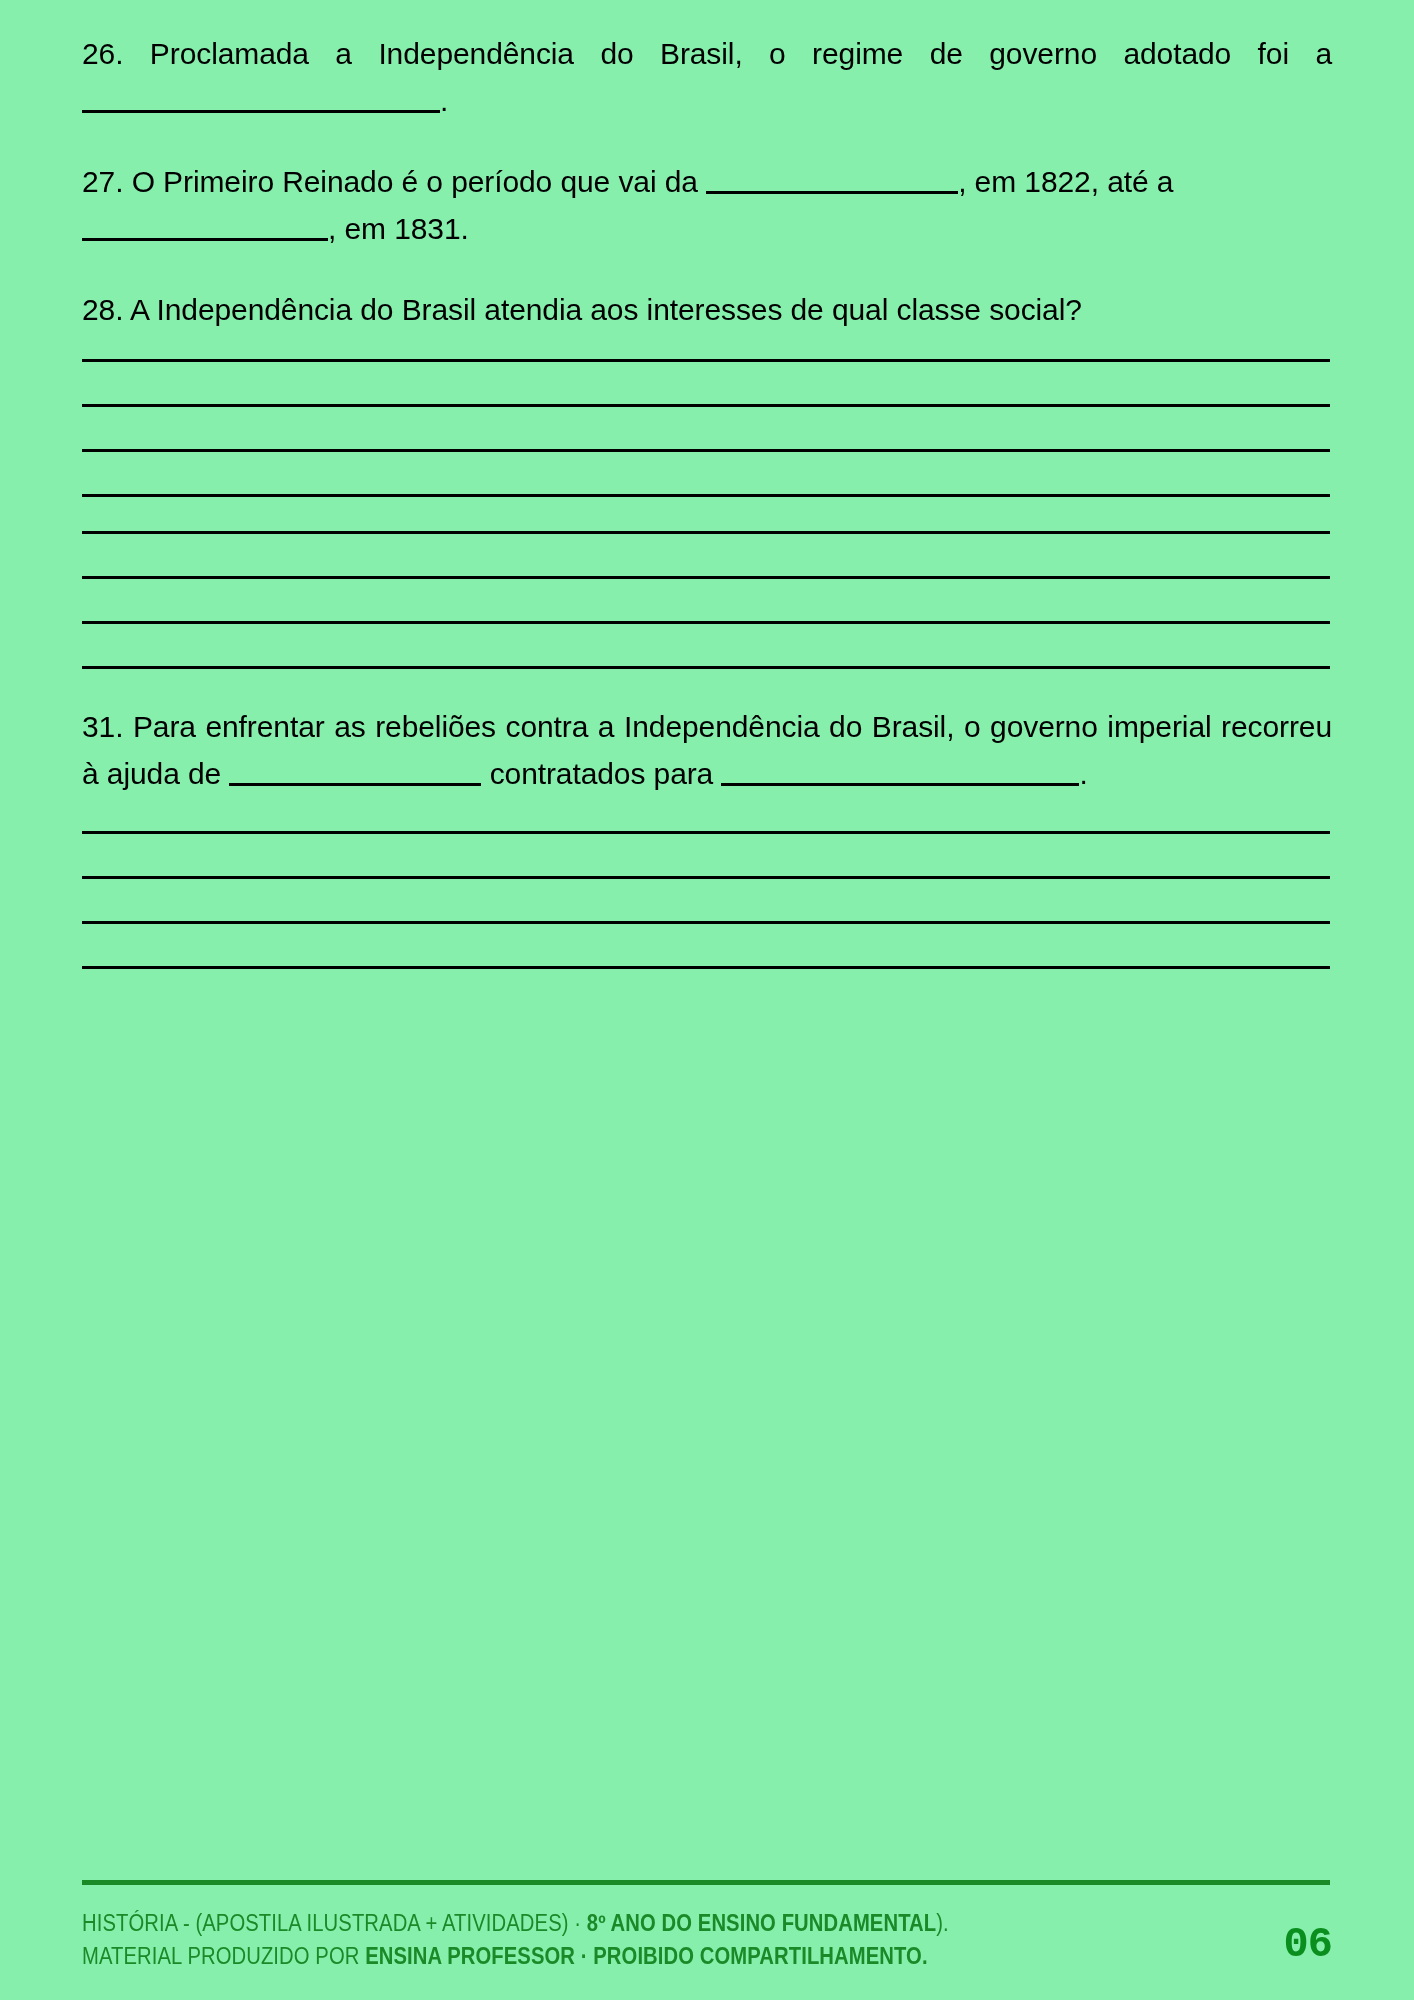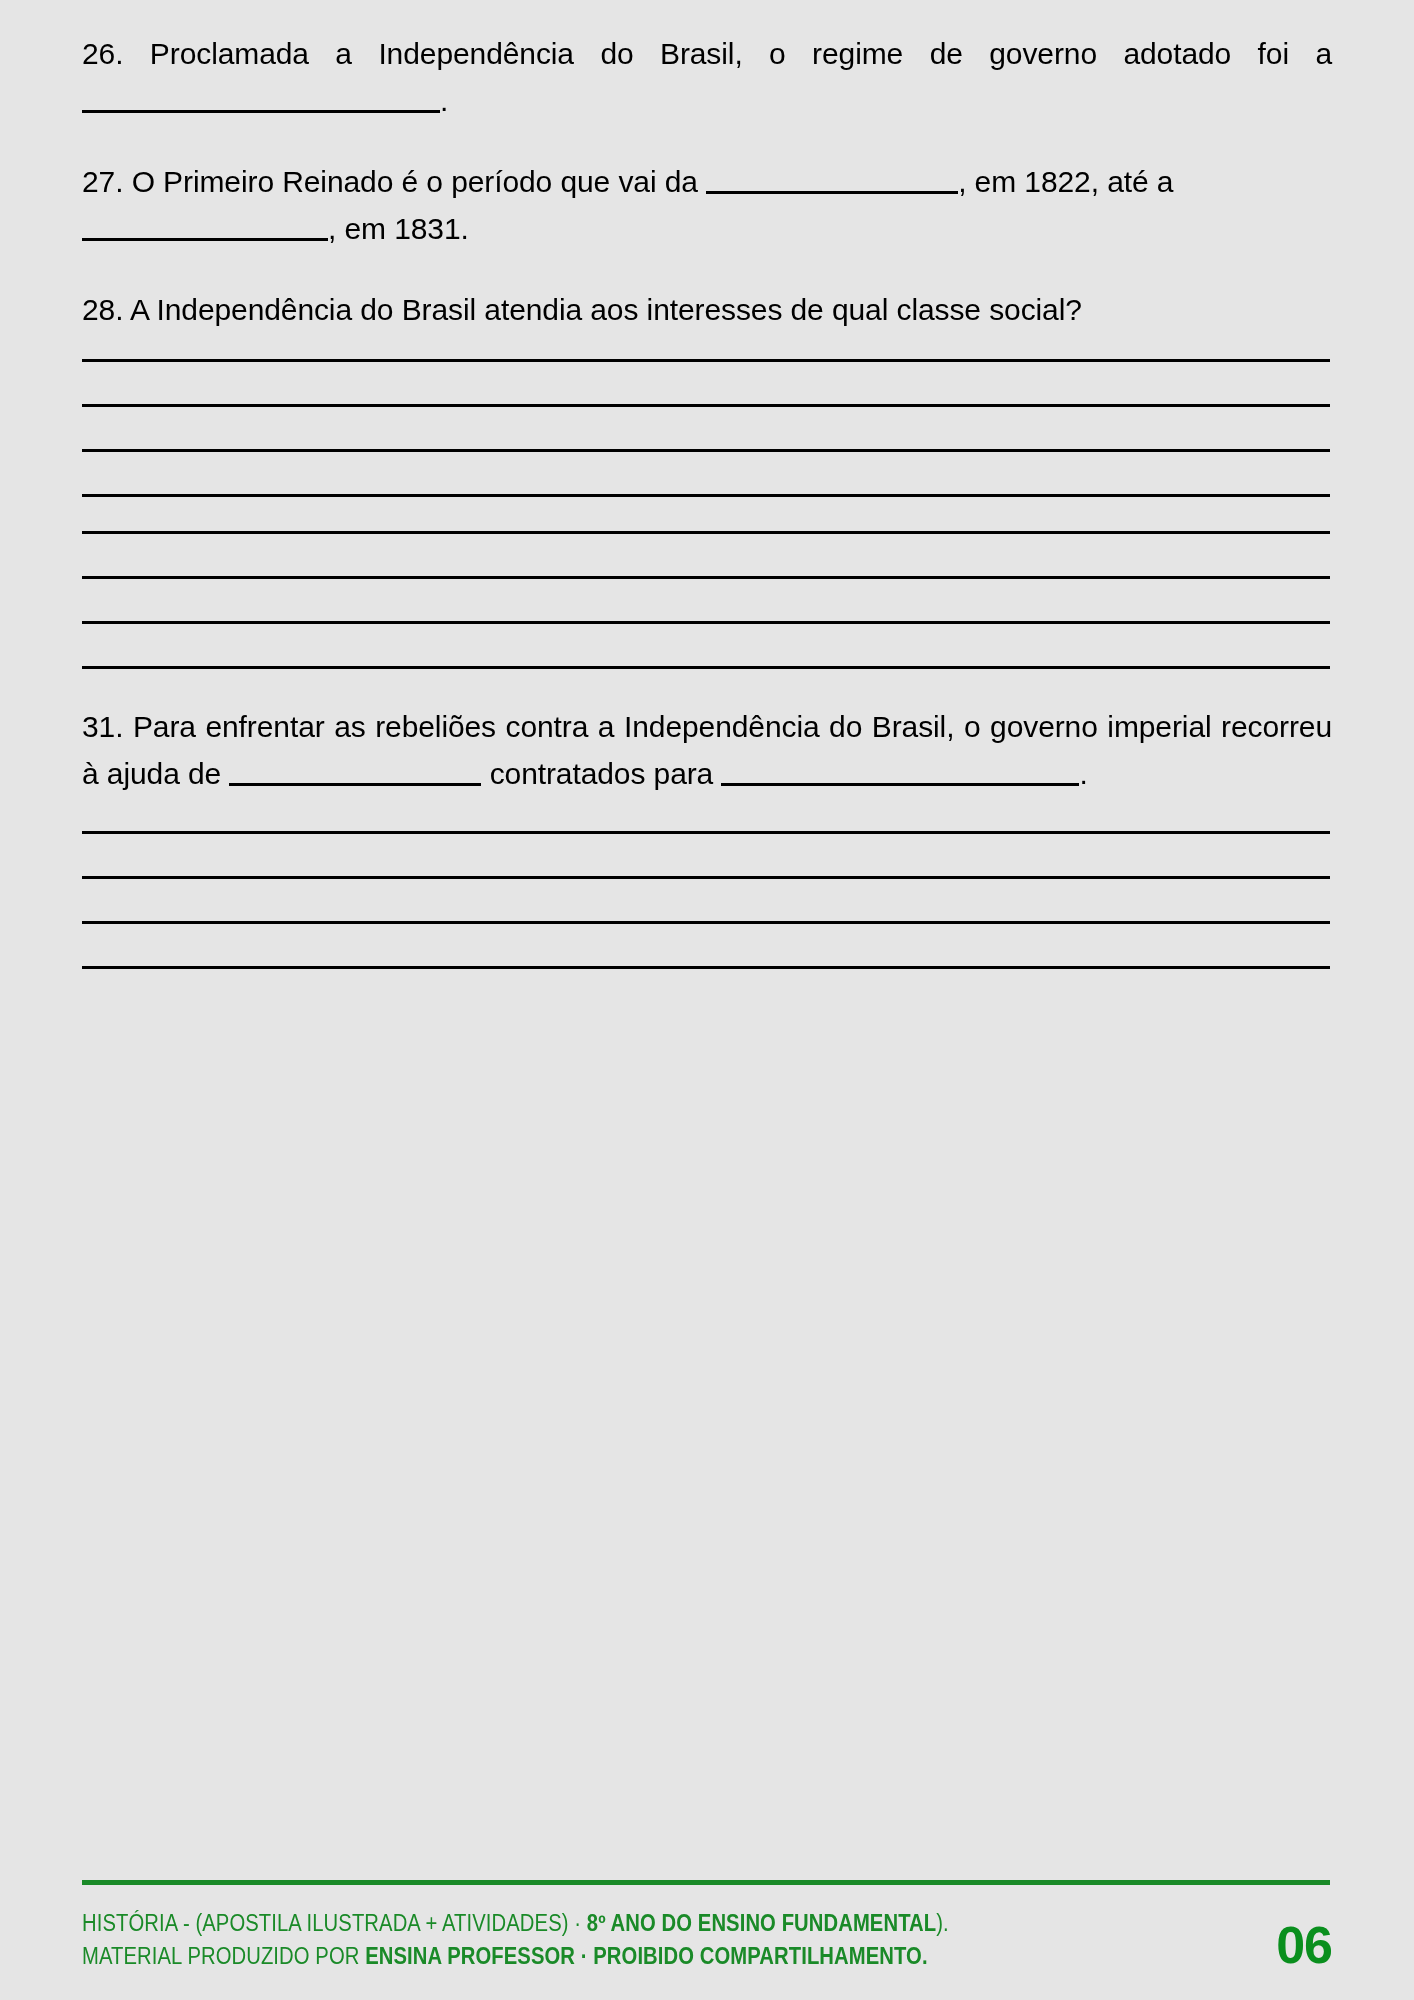--- a/index.html
+++ b/index.html
@@ -4,21 +4,21 @@
 <style>
   html, body {
     margin: 0;
     padding: 0;
     background: #ffffff;
   }
   .page {
     position: relative;
     width: 1414px;
     height: 2000px;
-    background: #e5e5e5;
+    background: #86efac;
     font-family: "Liberation Sans", sans-serif;
     color: #000000;
     box-sizing: border-box;
     overflow: hidden;
   }
 
   .content {
     position: absolute;
     left: 82px;
     top: 30px;
@@ -93,23 +93,23 @@
     line-height: 33px;
     letter-spacing: 0.1px;
     transform: scaleX(0.88);
     transform-origin: left top;
     white-space: nowrap;
   }
   .footer-text .b {
     font-weight: bold;
   }
   .page-number {
-    font-family: Liberation Sans, sans-serif;
+    font-family: Liberation Mono, monospace;
     color: #0a8f1e;
-    font-size: 52px;
+    font-size: 42px;
     font-weight: bold;
     line-height: 48px;
     letter-spacing: -1px;
     margin-top: 14px;
   }
 </style>
 </head>
 <body>
 
 <div class="page">

